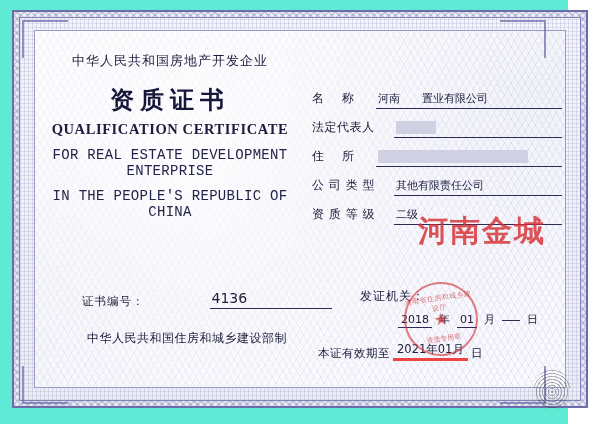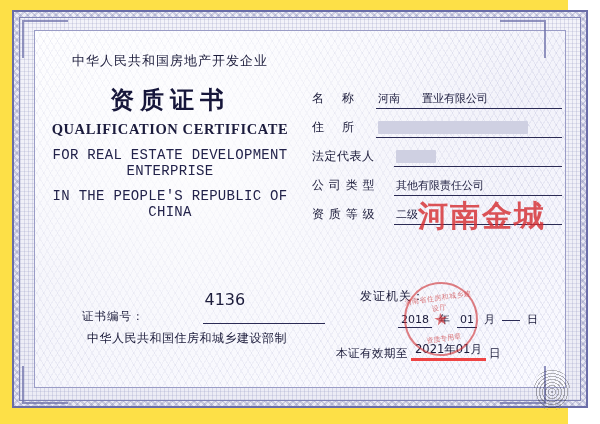--- a/index.html
+++ b/index.html
@@ -11,21 +11,21 @@
     width: 600px;
     height: 424px;
     overflow: hidden;
     font-family: "Liberation Sans", sans-serif;
   }
 
   #certificate {
     position: relative;
     width: 568px;
     height: 424px;
-    background: #fde047;
+    background: #5eead4;
   }
 
   
   .cert-frame {
     position: absolute;
     left: 12px;
     top: 10px;
     width: 576px;
     height: 398px;
     box-sizing: border-box;
@@ -163,25 +163,25 @@
     top: 290px;
     font-family: "DejaVu Sans", sans-serif;
     font-size: 11.5px;
     color: #1b1b3a;
     display: flex;
     align-items: flex-end;
     gap: 48px;
   }
   .cert-no .label { letter-spacing: 1px; }
   .cert-no .val {
-    margin-left: 10px;
+    margin-left: 17px;
     border-bottom: 1px solid #2b2b55;
     min-width: 118px;
-    padding: 0 2px 14px 2px;
-    font-size: 16px;
+    padding: 0 2px 2px 2px;
+    font-size: 14px;
   }
   .issuer-line {
     position: absolute;
     left: 72px;
     top: 330px;
     width: 230px;
     text-align: center;
     font-family: Liberation Serif, serif;
     font-size: 12px;
     letter-spacing: 0.5px;
@@ -216,21 +216,20 @@
     position: absolute;
     left: 318px;
     top: 342px;
     width: 250px;
     font-family: "DejaVu Sans", sans-serif;
     font-size: 11.5px;
     color: #1b1b3a;
     display: flex;
     align-items: flex-end;
     gap: 3px;
-    margin-left: 18px;
   }
   .valid-row .lbl { letter-spacing: 0.5px; }
   .valid-row .seg { border-bottom: 3px solid #ef4444; padding: 0 4px 1px 4px; min-width: 16px; text-align:center; }
 
   
   .red-stamp {
     position: absolute;
     left: 404px;
     top: 282px;
     width: 74px;
@@ -264,21 +263,21 @@
     bottom: 10px;
     width: 100%;
     text-align: center;
     font-family: "DejaVu Sans", sans-serif;
     font-size: 7px;
     color: rgba(200, 38, 42, 0.75);
   }
   .watermark {
     position: absolute;
     left: 418px;
-    top: 196px;
+    top: 211px;
     font-family: "DejaVu Sans", sans-serif;
     font-size: 30px;
     font-weight: bold;
     color: rgba(214, 46, 50, 0.82);
     letter-spacing: 2px;
     white-space: nowrap;
   }
   .thumb-mark {
     position: absolute;
     left: 534px;
@@ -314,27 +313,27 @@
   </div>
 
   <div class="right-panel">
 
     <div class="field-row">
       <span class="field-label">名　称</span>
       <span class="field-value">河南　　置业有限公司</span>
     </div>
 
     <div class="field-row">
+      <span class="field-label tight">法定代表人</span>
+      <span class="field-value"><span class="redacted r1">&nbsp;</span></span>
+    </div>
+
+    <div class="field-row">
       <span class="field-label">住　所</span>
       <span class="field-value"><span class="redacted r2">&nbsp;</span></span>
-    </div>
-
-    <div class="field-row">
-      <span class="field-label tight">法定代表人</span>
-      <span class="field-value"><span class="redacted r1">&nbsp;</span></span>
     </div>
 
     <div class="field-row">
       <span class="field-label tight">公 司 类 型</span>
       <span class="field-value">其他有限责任公司</span>
     </div>
 
     <div class="field-row">
       <span class="field-label tight">资 质 等 级</span>
       <span class="field-value">二级</span>

